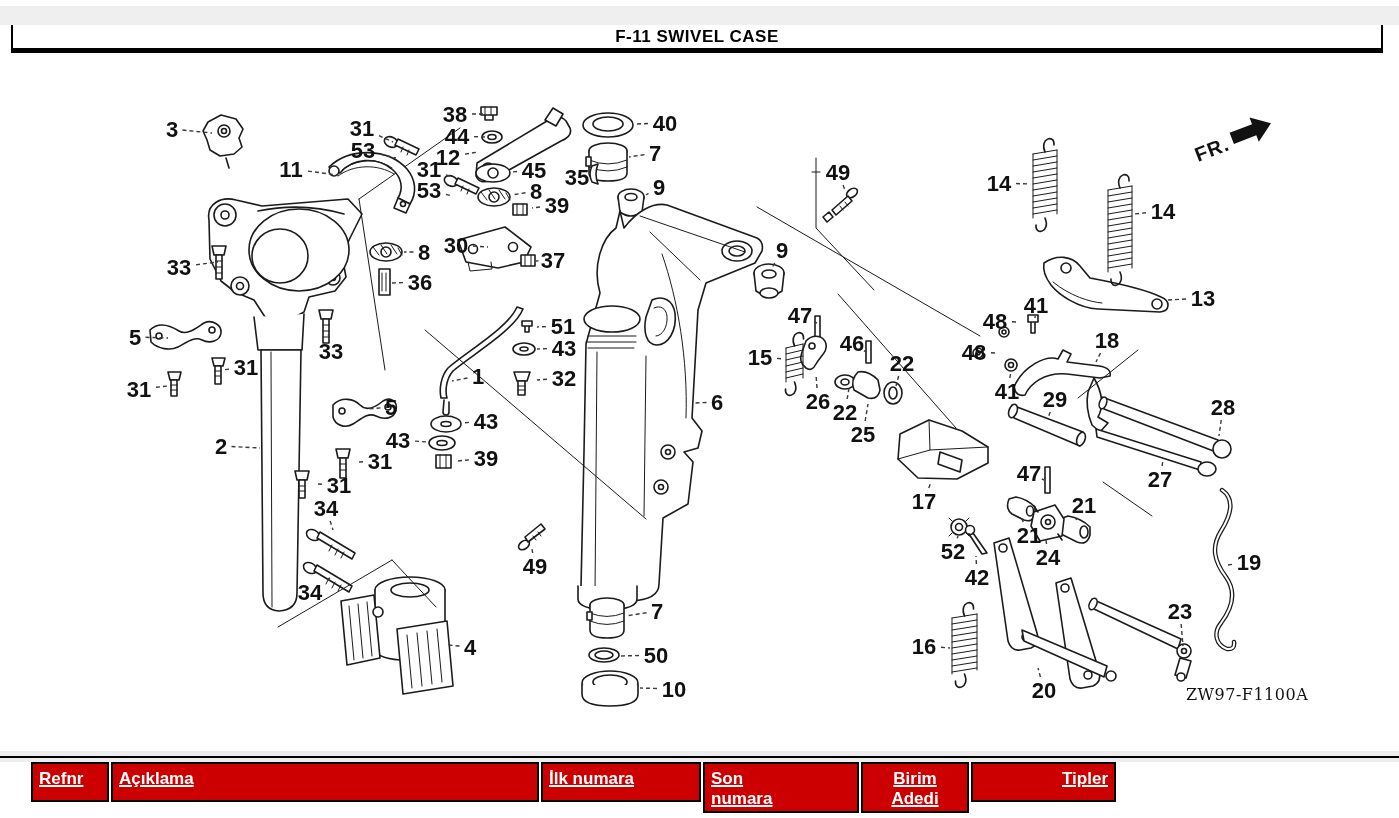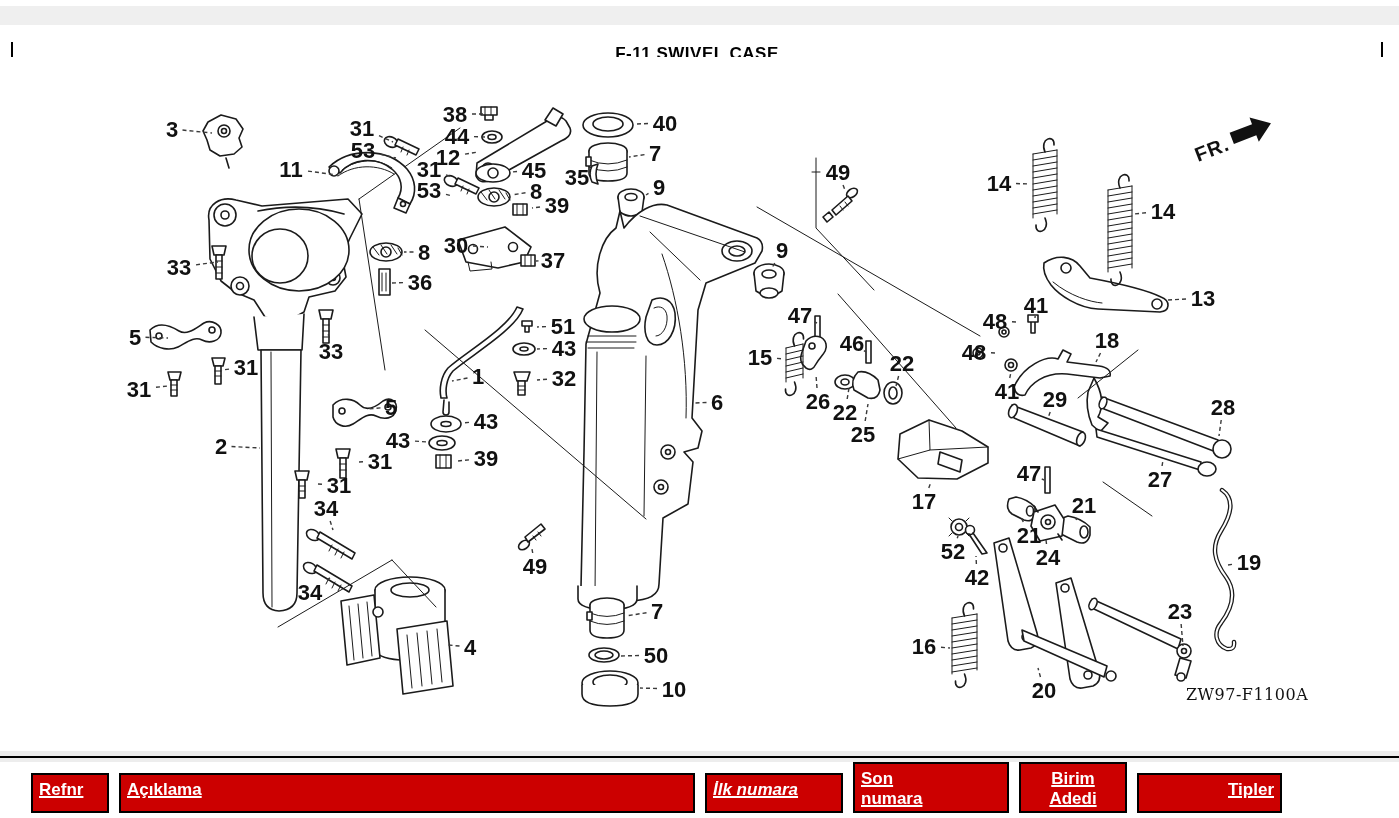--- a/index.html
+++ b/index.html
@@ -5,52 +5,52 @@
   html,body{margin:0;padding:0;}
   body{
     width:1399px;height:818px;position:relative;overflow:hidden;
     background:#ffffff;font-family:"Liberation Sans",sans-serif;
   }
   
   .top-gap{position:absolute;top:6px;left:0;width:1399px;height:19px;background:#efefef;}
   .title-bar{
     position:absolute;top:25px;left:11px;width:1372px;height:28px;background:#ffffff;
     border-left:2px solid #000;border-right:2px solid #000;border-bottom:5px solid #000;
-    display:flex;align-items:center;justify-content:center;box-sizing:border-box;margin-top:17px;
+    display:flex;align-items:center;justify-content:center;box-sizing:border-box;
   }
   .page-title{font-weight:bold;font-size:17px;color:#000;letter-spacing:.5px;}
   
   .diagram-wrap{position:absolute;top:57px;left:0;width:1399px;height:694px;background:#fff;}
   svg .a{stroke:#1b1b1b;stroke-width:1.6;fill:none;stroke-linejoin:round;stroke-linecap:round;}
   svg .f{fill:#ffffff;}
   svg .thin{stroke-width:1;}
   svg .wo{stroke:#1b1b1b;stroke-width:4.5;fill:none;stroke-linecap:round;}
   svg .wi{stroke:#ffffff;stroke-width:2;fill:none;stroke-linecap:round;}
   svg .lbl{font-family:"Liberation Sans",sans-serif;font-weight:bold;font-size:22px;
     fill:#111;text-anchor:middle;dominant-baseline:central;}
   svg .leader{stroke:#3a3a3a;stroke-width:1.4;stroke-dasharray:4 3;}
   svg .code{font-family:"DejaVu Serif",serif;font-size:16px;fill:#111;letter-spacing:.5px;}
   svg .fr-text{font-family:"Liberation Sans",sans-serif;font-weight:bold;font-size:20px;
     fill:#111;letter-spacing:1px;}
   
   .frame-split{position:absolute;top:751px;left:0;width:1399px;height:11px;background:#ededed;}
   .frame-split .rule{margin-top:5px;height:2px;background:#000;}
   .table-row{
-    position:absolute;top:762px;left:19px;display:flex;gap:10px;align-items:flex-end;padding-left:12px;
+    position:absolute;top:762px;left:19px;display:flex;gap:2px;align-items:flex-start;padding-left:12px;
   }
   .cell{
     box-sizing:border-box;border:2px solid #000;background:#cc0000;color:#fff;
     font-weight:bold;font-size:17px;line-height:20px;padding:5px 6px 11px 6px;
     text-decoration:underline;text-decoration-thickness:2px;white-space:pre-line;
     min-height:40px;
   }
   .c0{width:78px;}
   .c1{width:214px;}
-  .c2{width:576px;}
-  .c3{width:138px;font-style:italic;}
+  .c2{width:428px;}
+  .c3{width:160px;}
   .c4{width:156px;padding-bottom:2px;}
   .c5{width:108px;text-align:center;padding-bottom:2px;}
   .c6{width:145px;text-align:right;}
 </style>
 </head>
 <body>
 
 <div class="top-gap"></div>
 
 <div class="title-bar">

